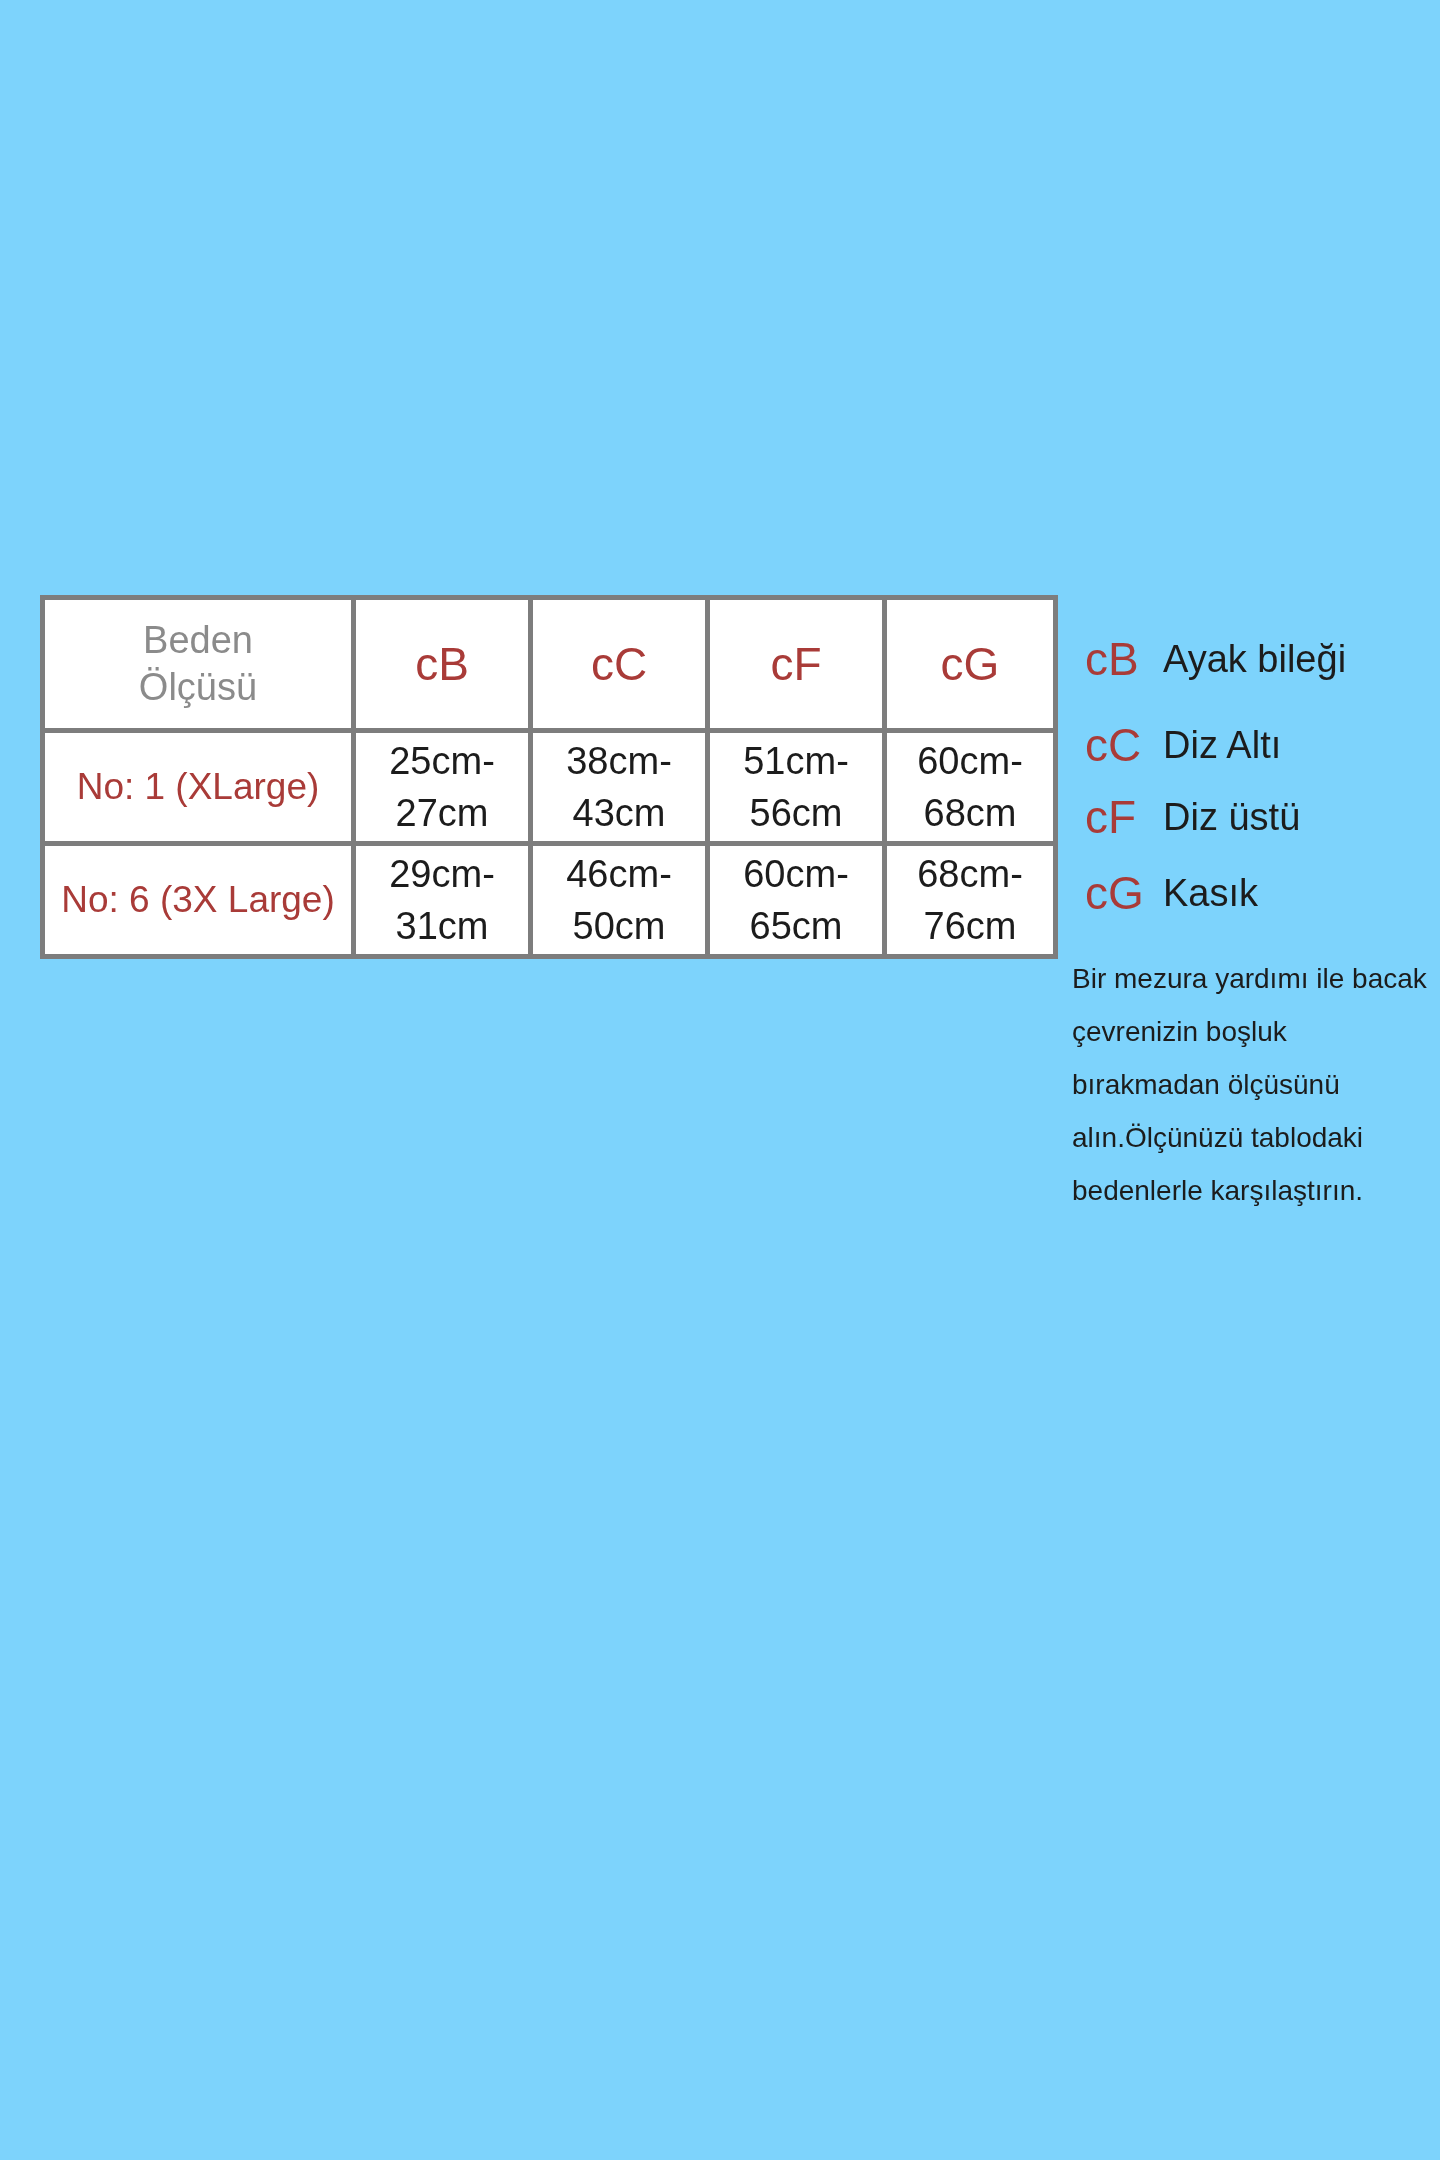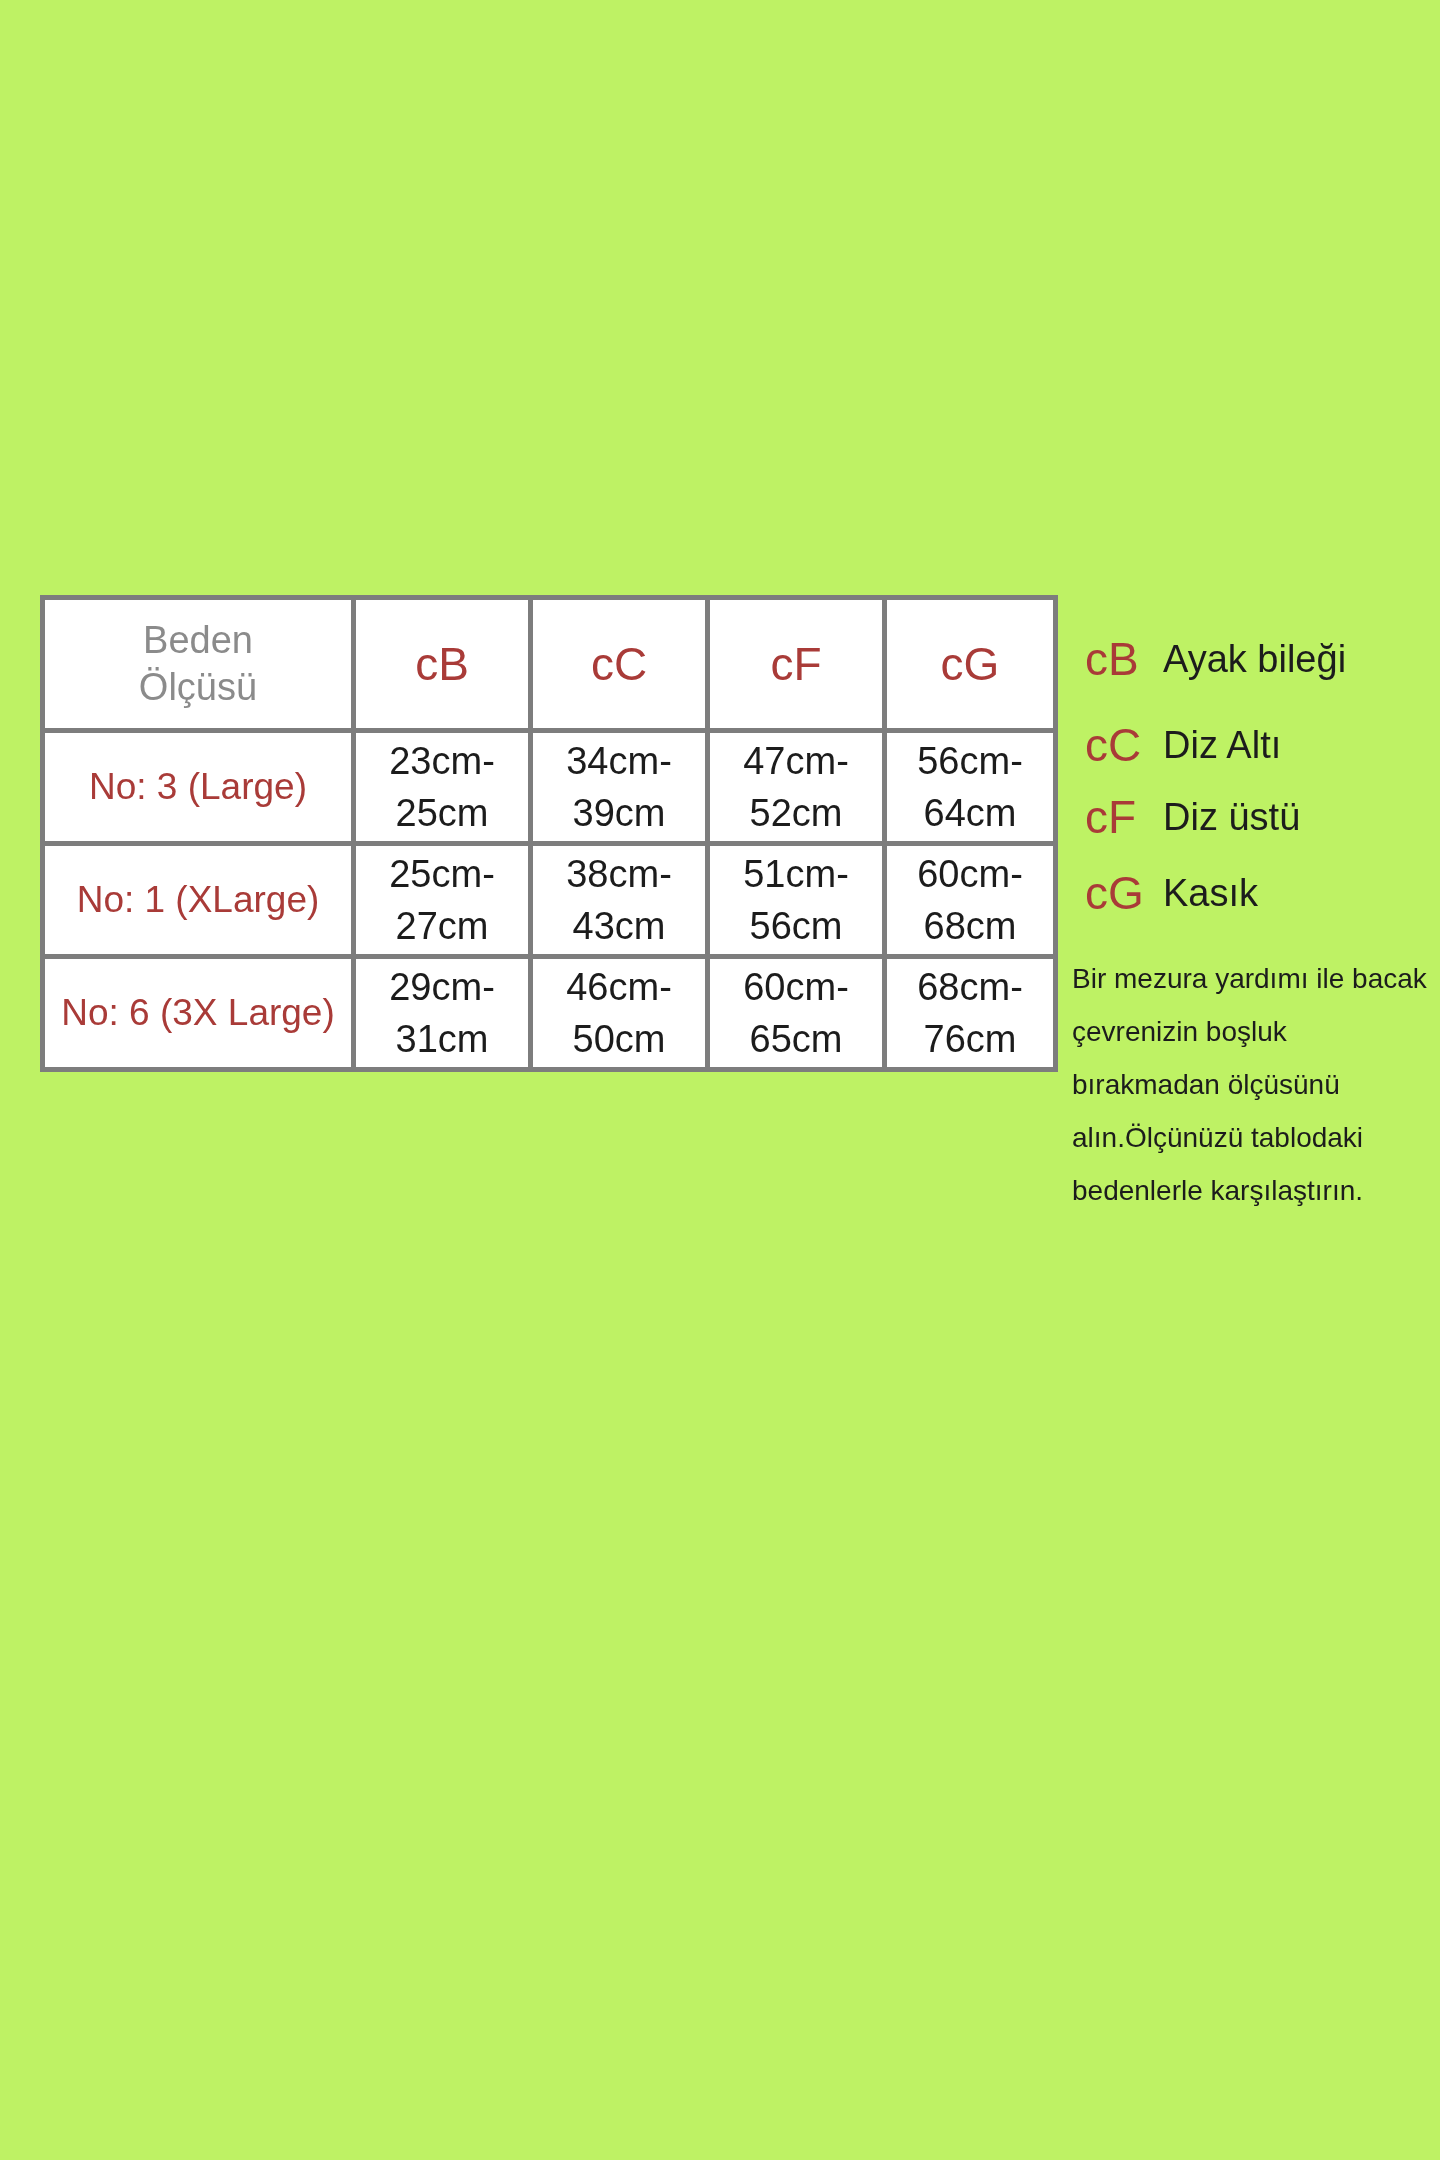--- a/index.html
+++ b/index.html
@@ -1,20 +1,20 @@
 <!DOCTYPE html>
 <html><head>
 <meta charset="utf-8">
 <style>
   html, body { margin: 0; padding: 0; background: #ffffff; }
   .page {
     position: relative;
     width: 1440px;
     height: 2160px;
-    background: #bef264;
+    background: #7dd3fc;
     font-family: "Liberation Sans", sans-serif;
     overflow: hidden;
   }
 
   
   table.size-table {
     position: absolute;
     left: 40px;
     top: 595px;
     width: 1013px;
@@ -121,31 +121,20 @@
         <th>
           <span class="col-code">cF</span>
         </th>
         <th>
           <span class="col-code">cG</span>
         </th>
       </tr>
     </thead>
     <tbody>
       <tr class="data-row">
-        <td><span class="row-label">No: 3 (Large)</span></td>
-        <td><span class="cell-value">23cm-
-25cm</span></td>
-        <td><span class="cell-value">34cm-
-39cm</span></td>
-        <td><span class="cell-value">47cm-
-52cm</span></td>
-        <td><span class="cell-value">56cm-
-64cm</span></td>
-      </tr>
-      <tr class="data-row">
         <td><span class="row-label">No: 1 (XLarge)</span></td>
         <td><span class="cell-value">25cm-
 27cm</span></td>
         <td><span class="cell-value">38cm-
 43cm</span></td>
         <td><span class="cell-value">51cm-
 56cm</span></td>
         <td><span class="cell-value">60cm-
 68cm</span></td>
       </tr>

